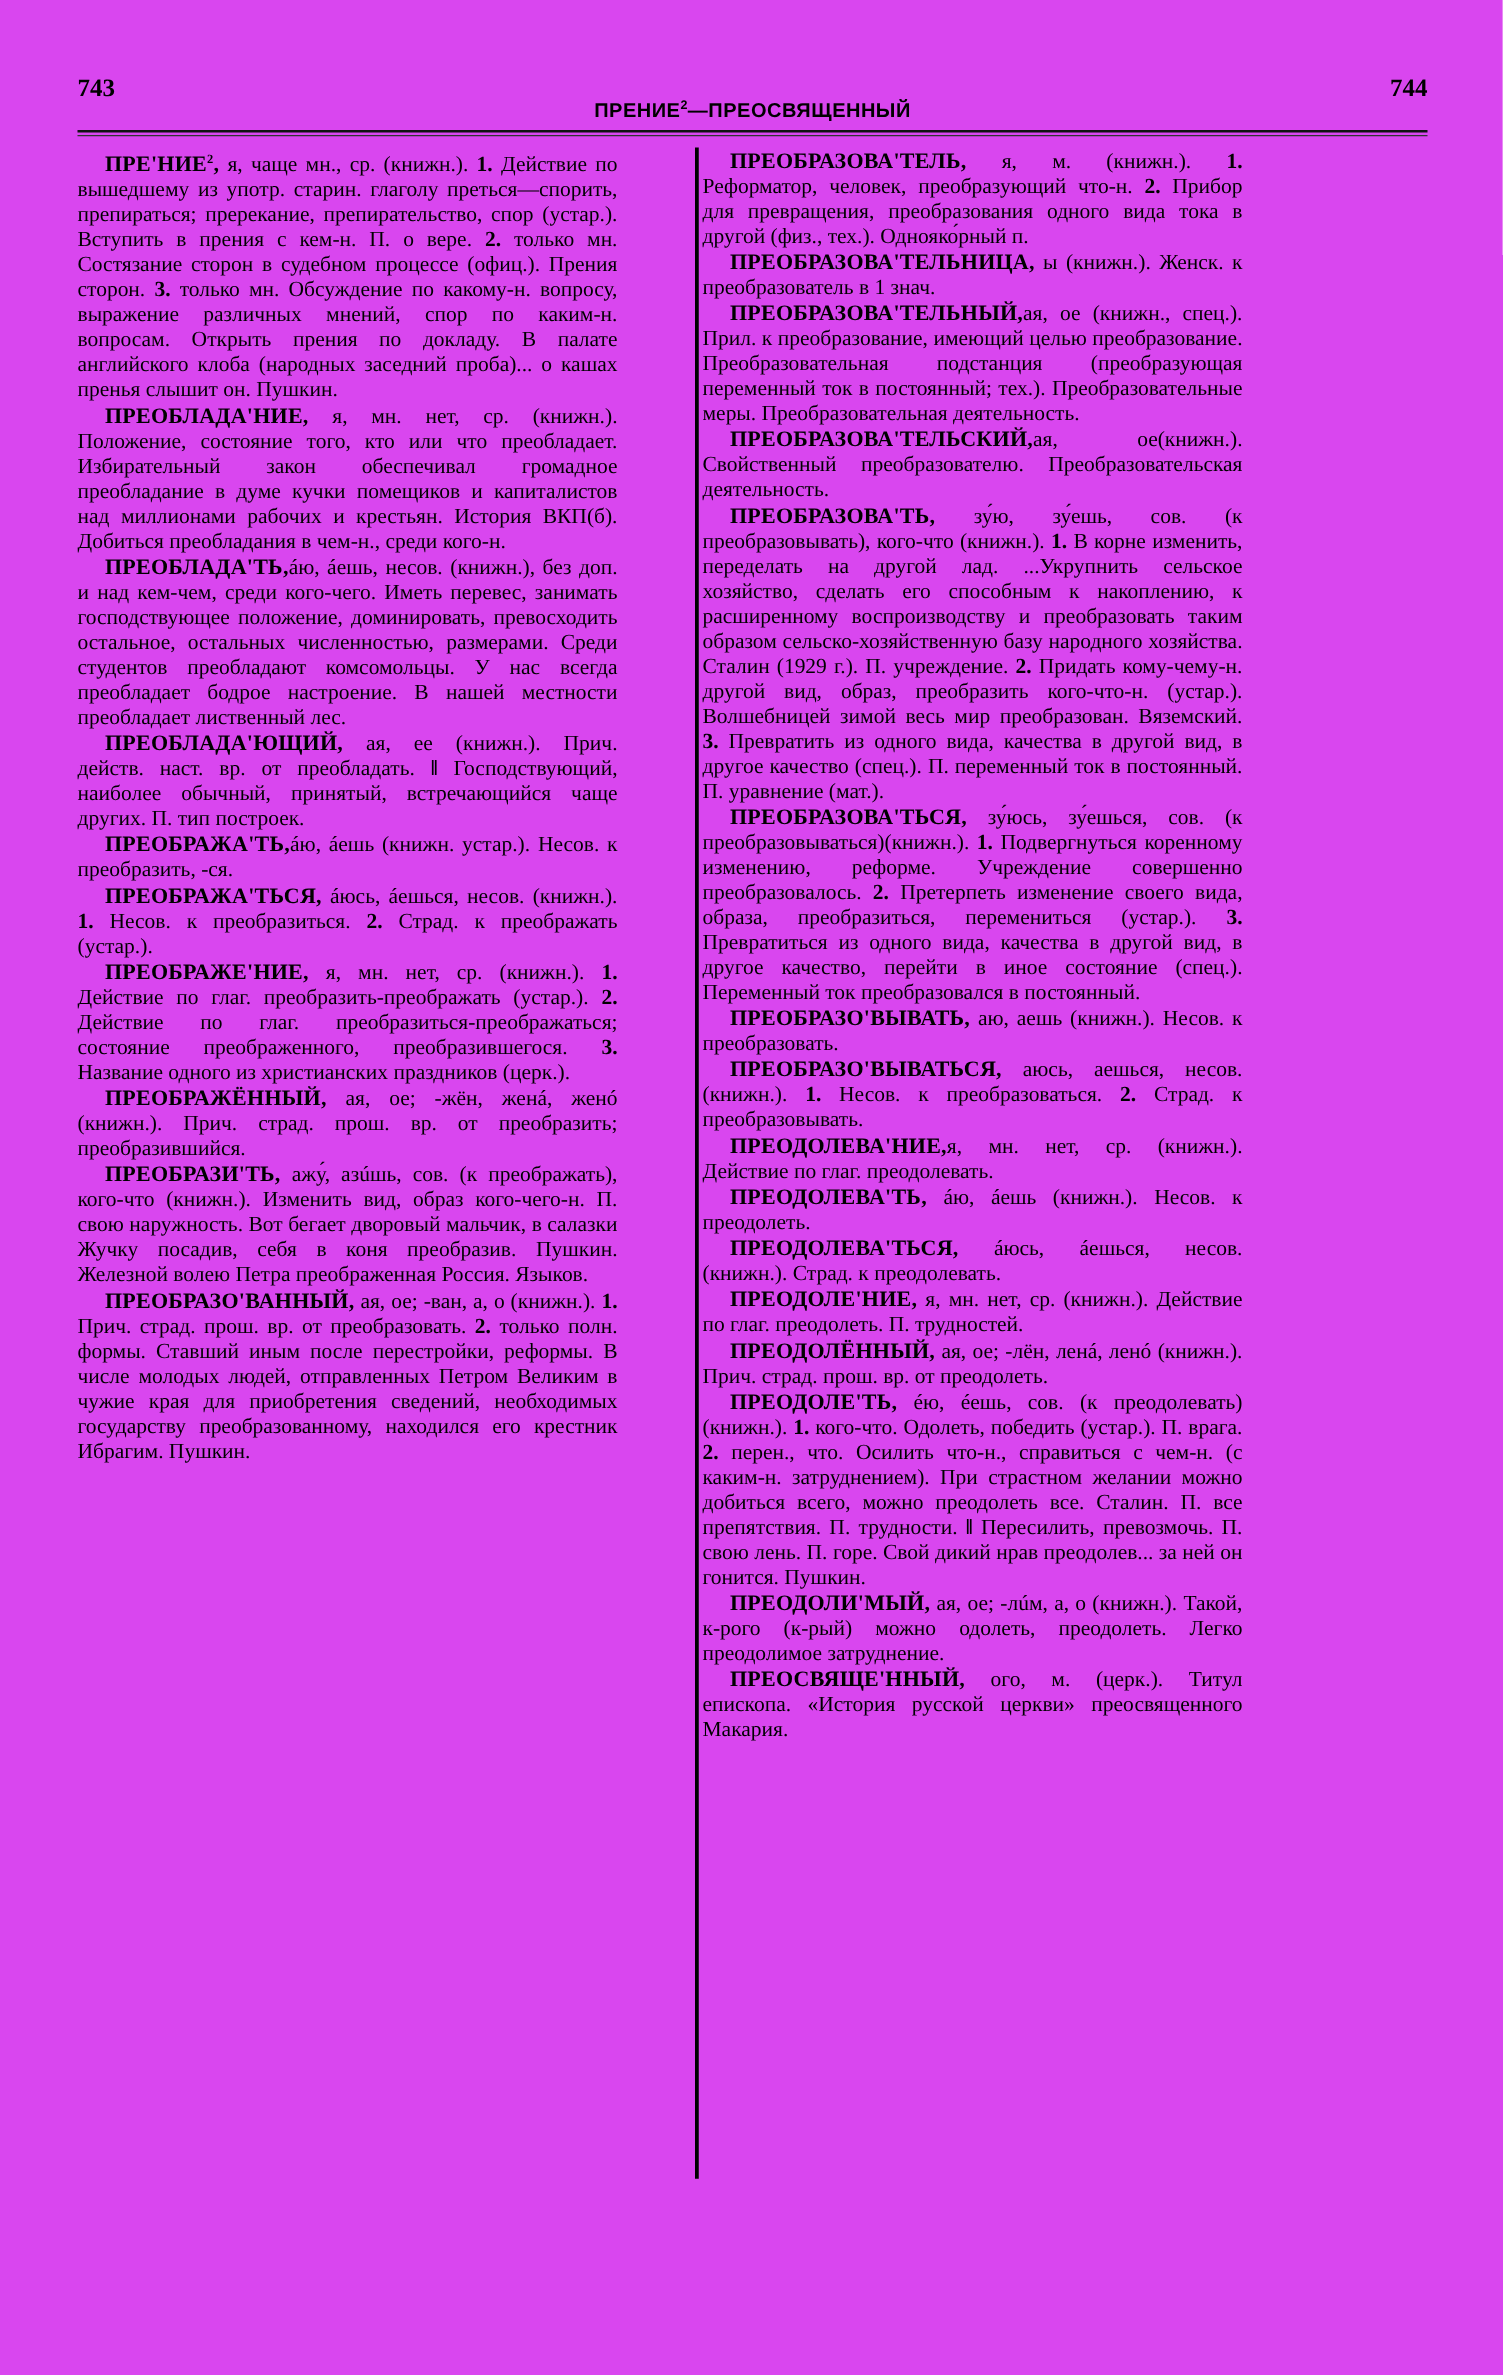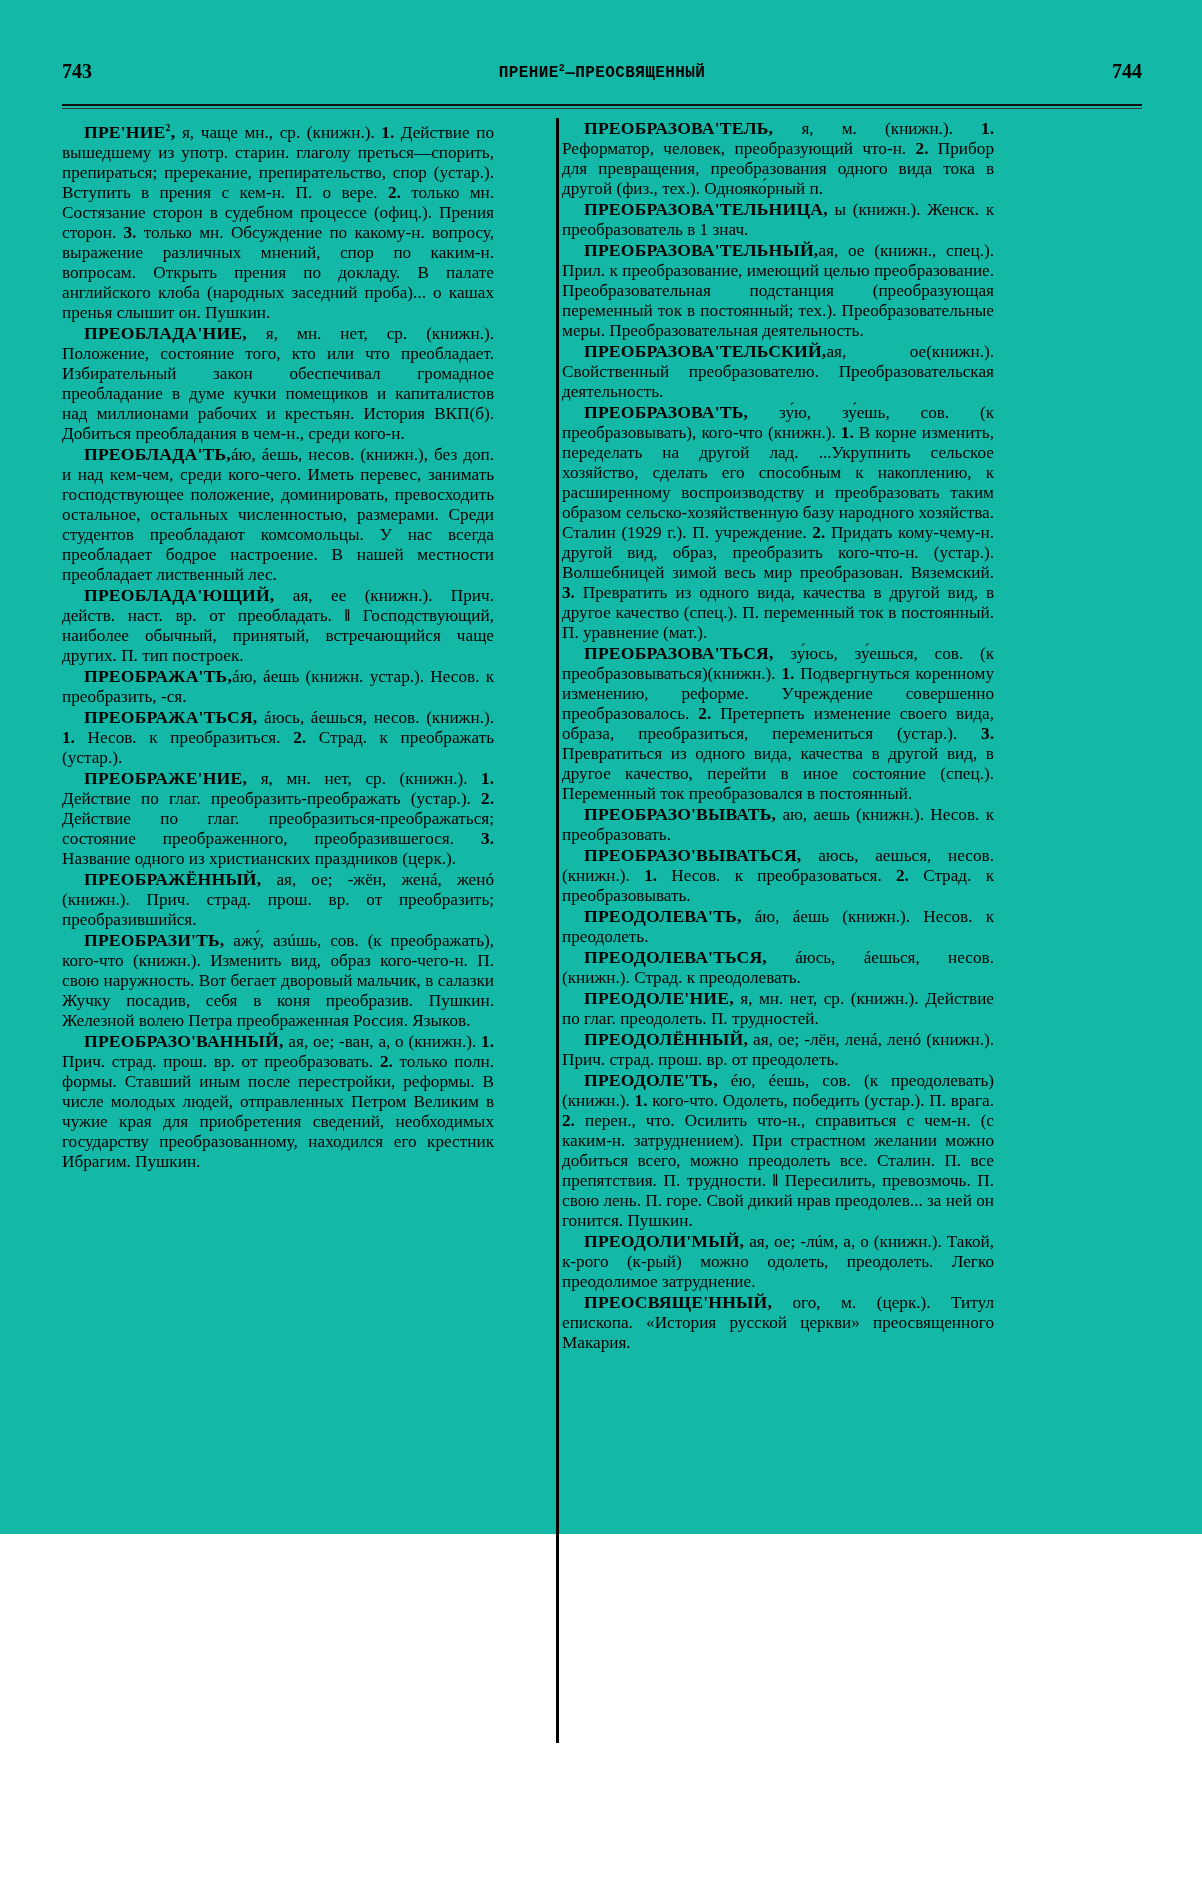--- a/index.html
+++ b/index.html
@@ -13,22 +13,22 @@
     font-family: "Liberation Serif", "DejaVu Serif", serif;
     color: #000000;
     position: relative;
     overflow: hidden;
   }
 
   .page {
     position: absolute;
     left: 0; top: 0;
     width: 1202px;
-    height: 1534px;
-    background: #14b8a6;
+    height: 1900px;
+    background: #d946ef;
   }
 
   
   .header {
     position: absolute;
     left: 62px;
     top: 60px;
     width: 1080px;
     height: 44px;
   }
@@ -40,23 +40,23 @@
     font-size: 20px;
     letter-spacing: 0px;
   }
   .folio-left  { left: 0px; }
   .folio-right { right: 0px; }
 
   .runhead {
     position: absolute;
     left: 0;
     right: 0;
-    top: 3px;
+    top: 19px;
     text-align: center;
-    font-family: Liberation Mono, monospace;
+    font-family: Liberation Sans, sans-serif;
     font-weight: 700;
     font-size: 16px;
     letter-spacing: 0.4px;
   }
   .runhead sup { font-size: 10px; vertical-align: super; }
 
   .rule {
     position: absolute;
     left: 62px;
     top: 104px;
@@ -150,20 +150,21 @@
       </div>
     <div class="col col-right" id="colRight">
         <p><span class="hw">ПРЕОБРАЗОВА'ТЕЛЬ,</span><span> я, м. (книжн.). <b>1.</b> Реформатор, человек, преобразующий что-н. <b>2.</b> Прибор для превращения, преобразования одного вида тока в другой (физ., тех.). Однояко́рный п.</span></p>
         <p><span class="hw">ПРЕОБРАЗОВА'ТЕЛЬНИЦА,</span><span> ы (книжн.). Женск. к преобразователь в 1 знач.</span></p>
         <p><span class="hw">ПРЕОБРАЗОВА'ТЕЛЬНЫЙ,</span><span>ая, ое (книжн., спец.). Прил. к преобразование, имеющий целью преобразование. Преобразовательная подстанция (преобразующая переменный ток в постоянный; тех.). Преобразовательные меры. Преобразовательная деятельность.</span></p>
         <p><span class="hw">ПРЕОБРАЗОВА'ТЕЛЬСКИЙ,</span><span>ая, ое(книжн.). Свойственный преобразователю. Преобразовательская деятельность.</span></p>
         <p><span class="hw">ПРЕОБРАЗОВА'ТЬ,</span><span> зу́ю, зу́ешь, сов. (к преобразовывать), кого-что (книжн.). <b>1.</b> В корне изменить, переделать на другой лад. ...Укрупнить сельское хозяйство, сделать его способным к накоплению, к расширенному воспроизводству и преобразовать таким образом сельско-хозяйственную базу народного хозяйства. Сталин (1929 г.). П. учреждение. <b>2.</b> Придать кому-чему-н. другой вид, образ, преобразить кого-что-н. (устар.). Волшебницей зимой весь мир преобразован. Вяземский. <b>3.</b> Превратить из одного вида, качества в другой вид, в другое качество (спец.). П. переменный ток в постоянный. П. уравнение (мат.).</span></p>
         <p><span class="hw">ПРЕОБРАЗОВА'ТЬСЯ,</span><span> зу́юсь, зу́ешься, сов. (к преобразовываться)(книжн.). <b>1.</b> Подвергнуться коренному изменению, реформе. Учреждение совершенно преобразовалось. <b>2.</b> Претерпеть изменение своего вида, образа, преобразиться, перемениться (устар.). <b>3.</b> Превратиться из одного вида, качества в другой вид, в другое качество, перейти в иное состояние (спец.). Переменный ток преобразовался в постоянный.</span></p>
         <p><span class="hw">ПРЕОБРАЗО'ВЫВАТЬ,</span><span> аю, аешь (книжн.). Несов. к преобразовать.</span></p>
         <p><span class="hw">ПРЕОБРАЗО'ВЫВАТЬСЯ,</span><span> аюсь, аешься, несов. (книжн.). <b>1.</b> Несов. к преобразоваться. <b>2.</b> Страд. к преобразовывать.</span></p>
+        <p><span class="hw">ПРЕОДОЛЕВА'НИЕ,</span><span>я, мн. нет, ср. (книжн.). Действие по глаг. преодолевать.</span></p>
         <p><span class="hw">ПРЕОДОЛЕВА'ТЬ,</span><span> áю, áешь (книжн.). Несов. к преодолеть.</span></p>
         <p><span class="hw">ПРЕОДОЛЕВА'ТЬСЯ,</span><span> áюсь, áешься, несов. (книжн.). Страд. к преодолевать.</span></p>
         <p><span class="hw">ПРЕОДОЛЕ'НИЕ,</span><span> я, мн. нет, ср. (книжн.). Действие по глаг. преодолеть. П. трудностей.</span></p>
         <p><span class="hw">ПРЕОДОЛЁННЫЙ,</span><span> ая, ое; -лён, ленá, ленó (книжн.). Прич. страд. прош. вр. от преодолеть.</span></p>
         <p><span class="hw">ПРЕОДОЛЕ'ТЬ,</span><span> éю, éешь, сов. (к преодолевать) (книжн.). <b>1.</b> кого-что. Одолеть, победить (устар.). П. врага. <b>2.</b> перен., что. Осилить что-н., справиться с чем-н. (с каким-н. затруднением). При страстном желании можно добиться всего, можно преодолеть все. Сталин. П. все препятствия. П. трудности. <b>‖</b> Пересилить, превозмочь. П. свою лень. П. горе. Свой дикий нрав преодолев... за ней он гонится. Пушкин.</span></p>
         <p><span class="hw">ПРЕОДОЛИ'МЫЙ,</span><span> ая, ое; -лúм, а, о (книжн.). Такой, к-рого (к-рый) можно одолеть, преодолеть. Легко преодолимое затруднение.</span></p>
         <p><span class="hw">ПРЕОСВЯЩЕ'ННЫЙ,</span><span> ого, м. (церк.). Титул епископа. «История русской церкви» преосвященного Макария.</span></p>
       </div>
   </div>
 

